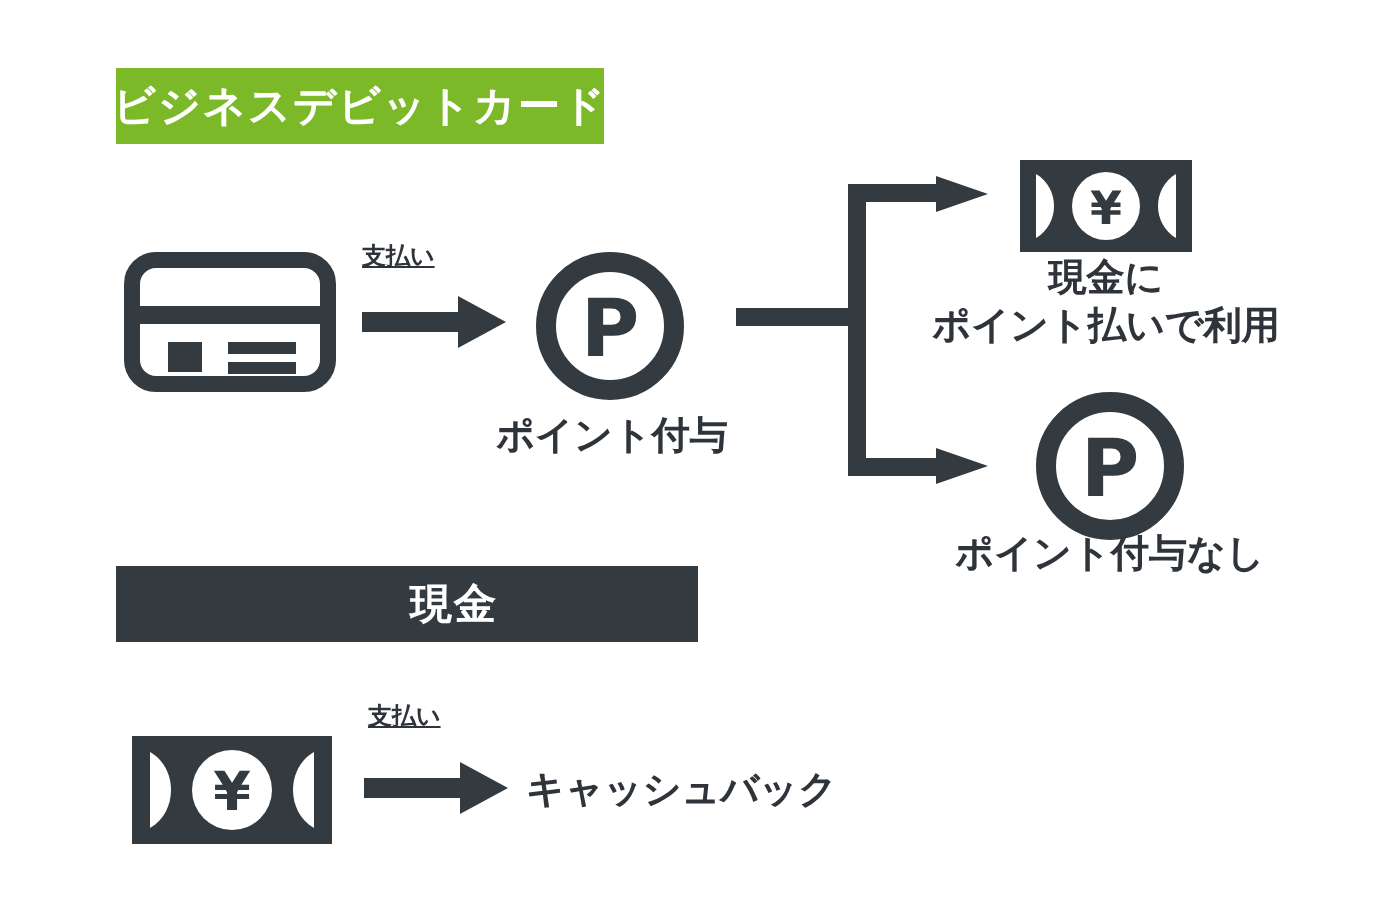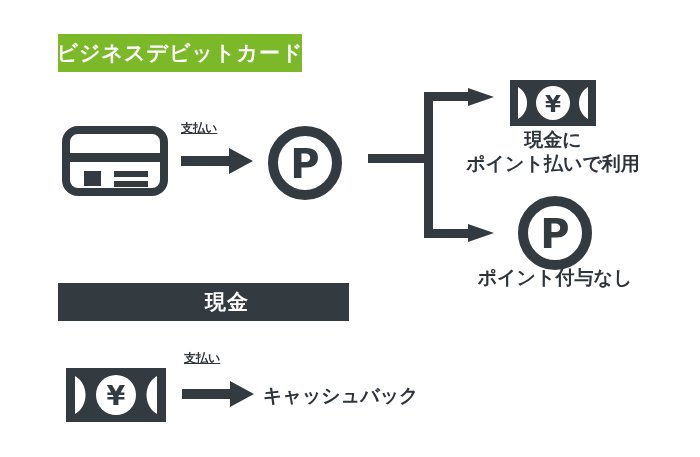--- a/index.html
+++ b/index.html
@@ -87,20 +87,21 @@
     </svg>
   </div>
 
   <div class="abs icon-box" style="left:268px; top:126px;">
     <svg width="74" height="74" viewBox="0 0 74 74" aria-hidden="true">
       <circle cx="37" cy="37" r="32" fill="none" stroke="#333a40" stroke-width="10"></circle>
       <text x="37" y="52" text-anchor="middle" font-family="DejaVu Sans, Liberation Sans, sans-serif" font-size="40" font-weight="bold" fill="#333a40">P</text>
     </svg>
   </div>
 
+  <div class="abs label label-node label-center" style="left:248px; top:206px; width:116px;">ポイント付与</div>
 
   <div class="abs icon-box" style="left:368px; top:88px;">
     <svg width="130" height="158" viewBox="0 0 130 158" aria-hidden="true">
 
       <rect x="0" y="66" width="64" height="9" fill="#333a40"></rect>
 
       <rect x="56" y="4" width="9" height="146" fill="#333a40"></rect>
 
       <rect x="56" y="4" width="52" height="9" fill="#333a40"></rect>
       <path d="M100 0 L126 9 L100 18 Z" fill="#333a40"></path>

